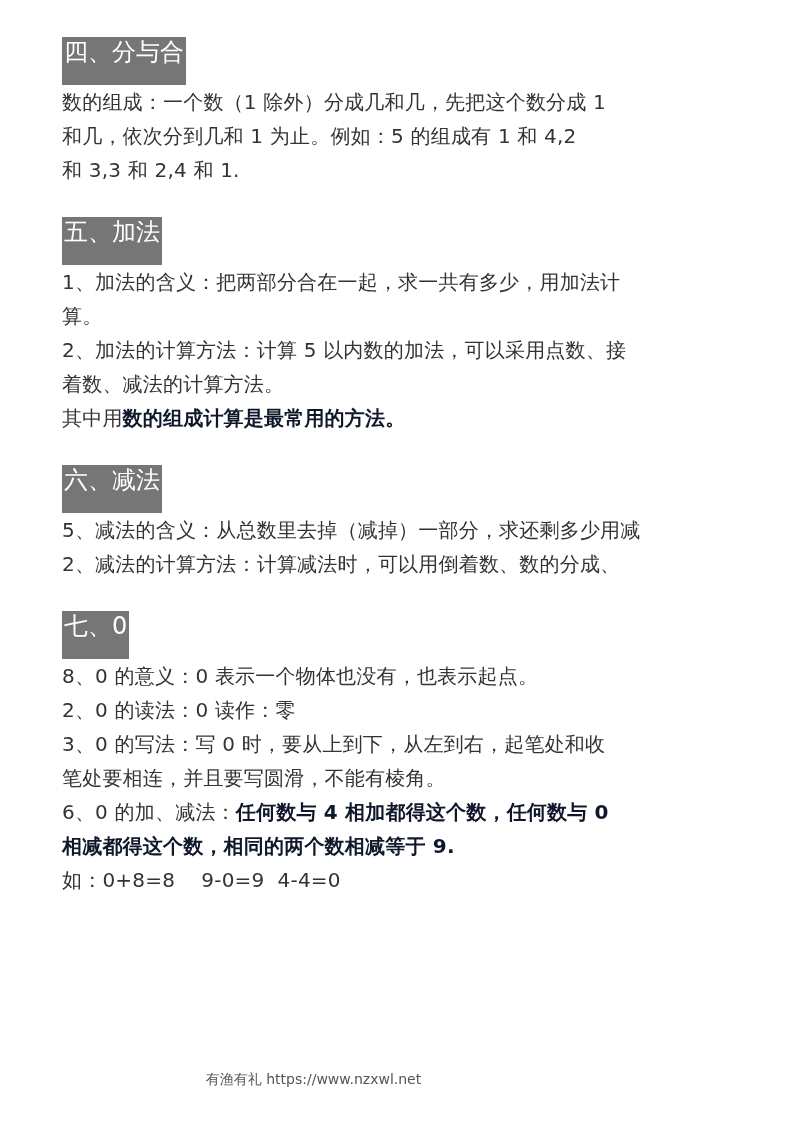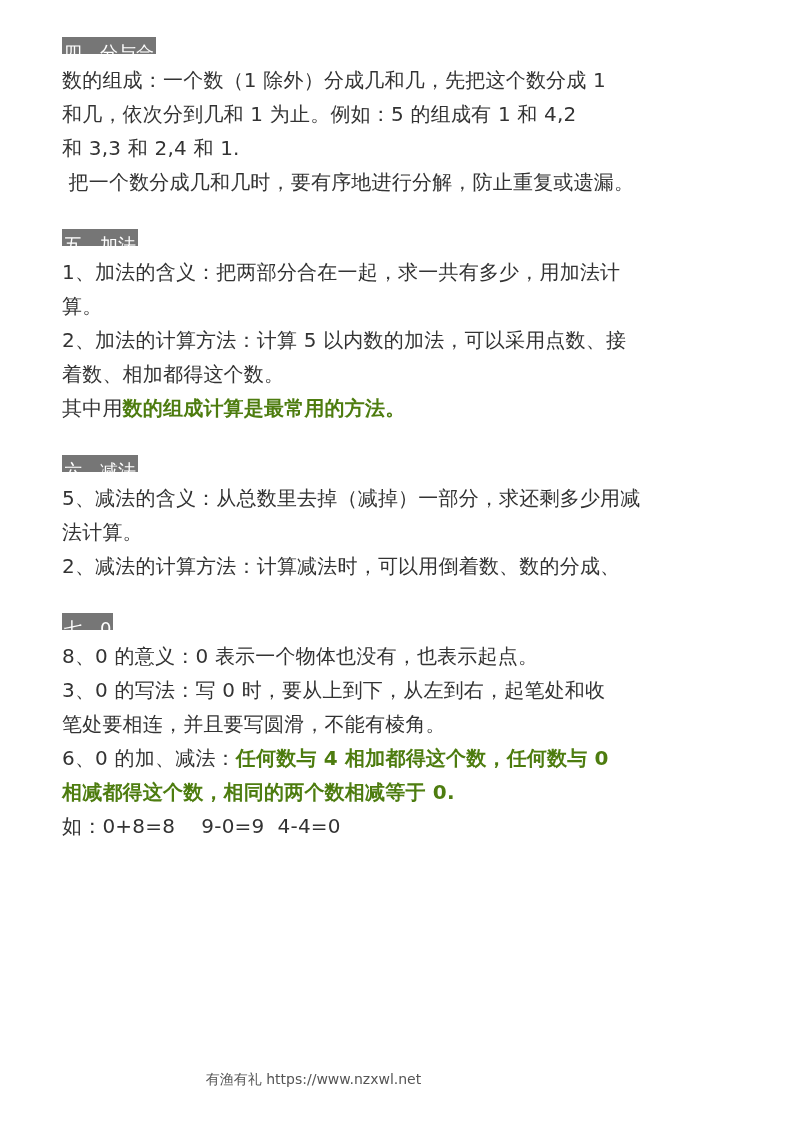--- a/index.html
+++ b/index.html
@@ -1,58 +1,57 @@
 <!DOCTYPE html>
 <html><head>
 <meta charset="utf-8">
 <style>
   html, body { margin: 0; padding: 0; background: #ffffff; }
   body { width: 793px; height: 1122px; position: relative; overflow: hidden;
          font-family: "DejaVu Sans", "Liberation Sans", sans-serif; color: #333333; }
   .page { position: absolute; left: 62px; top: 37px; width: 690px; }
   .section { margin-bottom: 30px; }
   .heading { display: inline-block; background: #767676; color: #ffffff;
-             font-size: 18px; line-height: 31px; padding: 0 2px; height: 17px; }
+             font-size: 24px; line-height: 31px; padding: 0 2px; height: 48px; }
   .line { font-size: 20px; line-height: 34px; white-space: pre-wrap; letter-spacing: 0.2px; }
-  .red { color: #4d7c0f; font-weight: bold; text-align: right; }
+  .red { color: #0f172a; font-weight: bold; text-align: right; }
   .footer { position: absolute; left: 0; width: 627px; top: 1071px; text-align: center;
             font-size: 14px; color: #555555; }
 </style>
 </head>
 <body>
 
 <div class="page">
   <div class="section">
     <div class="heading">四、分与合</div>
     <div class="line"><span>数的组成：一个数（1 除外）分成几和几，先把这个数分成 1</span></div>
     <div class="line"><span>和几，依次分到几和 1 为止。例如：5 的组成有 1 和 4,2</span></div>
     <div class="line"><span>和 3,3 和 2,4 和 1.</span></div>
-    <div class="line"><span> 把一个数分成几和几时，要有序地进行分解，防止重复或遗漏。</span></div>
   </div>
 
   <div class="section">
     <div class="heading">五、加法</div>
     <div class="line"><span>1、加法的含义：把两部分合在一起，求一共有多少，用加法计</span></div>
     <div class="line"><span>算。</span></div>
     <div class="line"><span>2、加法的计算方法：计算 5 以内数的加法，可以采用点数、接</span></div>
-    <div class="line"><span>着数、相加都得这个数。</span></div>
+    <div class="line"><span>着数、减法的计算方法。</span></div>
     <div class="line"><span>其中用</span><span class="red">数的组成计算是最常用的方法。</span></div>
   </div>
 
   <div class="section">
     <div class="heading">六、减法</div>
     <div class="line"><span>5、减法的含义：从总数里去掉（减掉）一部分，求还剩多少用减</span></div>
-    <div class="line"><span>法计算。</span></div>
     <div class="line"><span>2、减法的计算方法：计算减法时，可以用倒着数、数的分成、</span></div>
   </div>
 
   <div class="section">
     <div class="heading">七、0</div>
     <div class="line"><span>8、0 的意义：0 表示一个物体也没有，也表示起点。</span></div>
+    <div class="line"><span>2、0 的读法：0 读作：零</span></div>
     <div class="line"><span>3、0 的写法：写 0 时，要从上到下，从左到右，起笔处和收</span></div>
     <div class="line"><span>笔处要相连，并且要写圆滑，不能有棱角。</span></div>
     <div class="line"><span>6、0 的加、减法：</span><span class="red">任何数与 4 相加都得这个数，任何数与 0</span></div>
-    <div class="line"><span class="red">相减都得这个数，相同的两个数相减等于 0.</span></div>
+    <div class="line"><span class="red">相减都得这个数，相同的两个数相减等于 9.</span></div>
     <div class="line"><span>如：0+8=8    9-0=9  4-4=0</span></div>
   </div>
 </div>
 
 <div class="footer">有渔有礼 https://www.nzxwl.net</div>
 
 </body></html>

